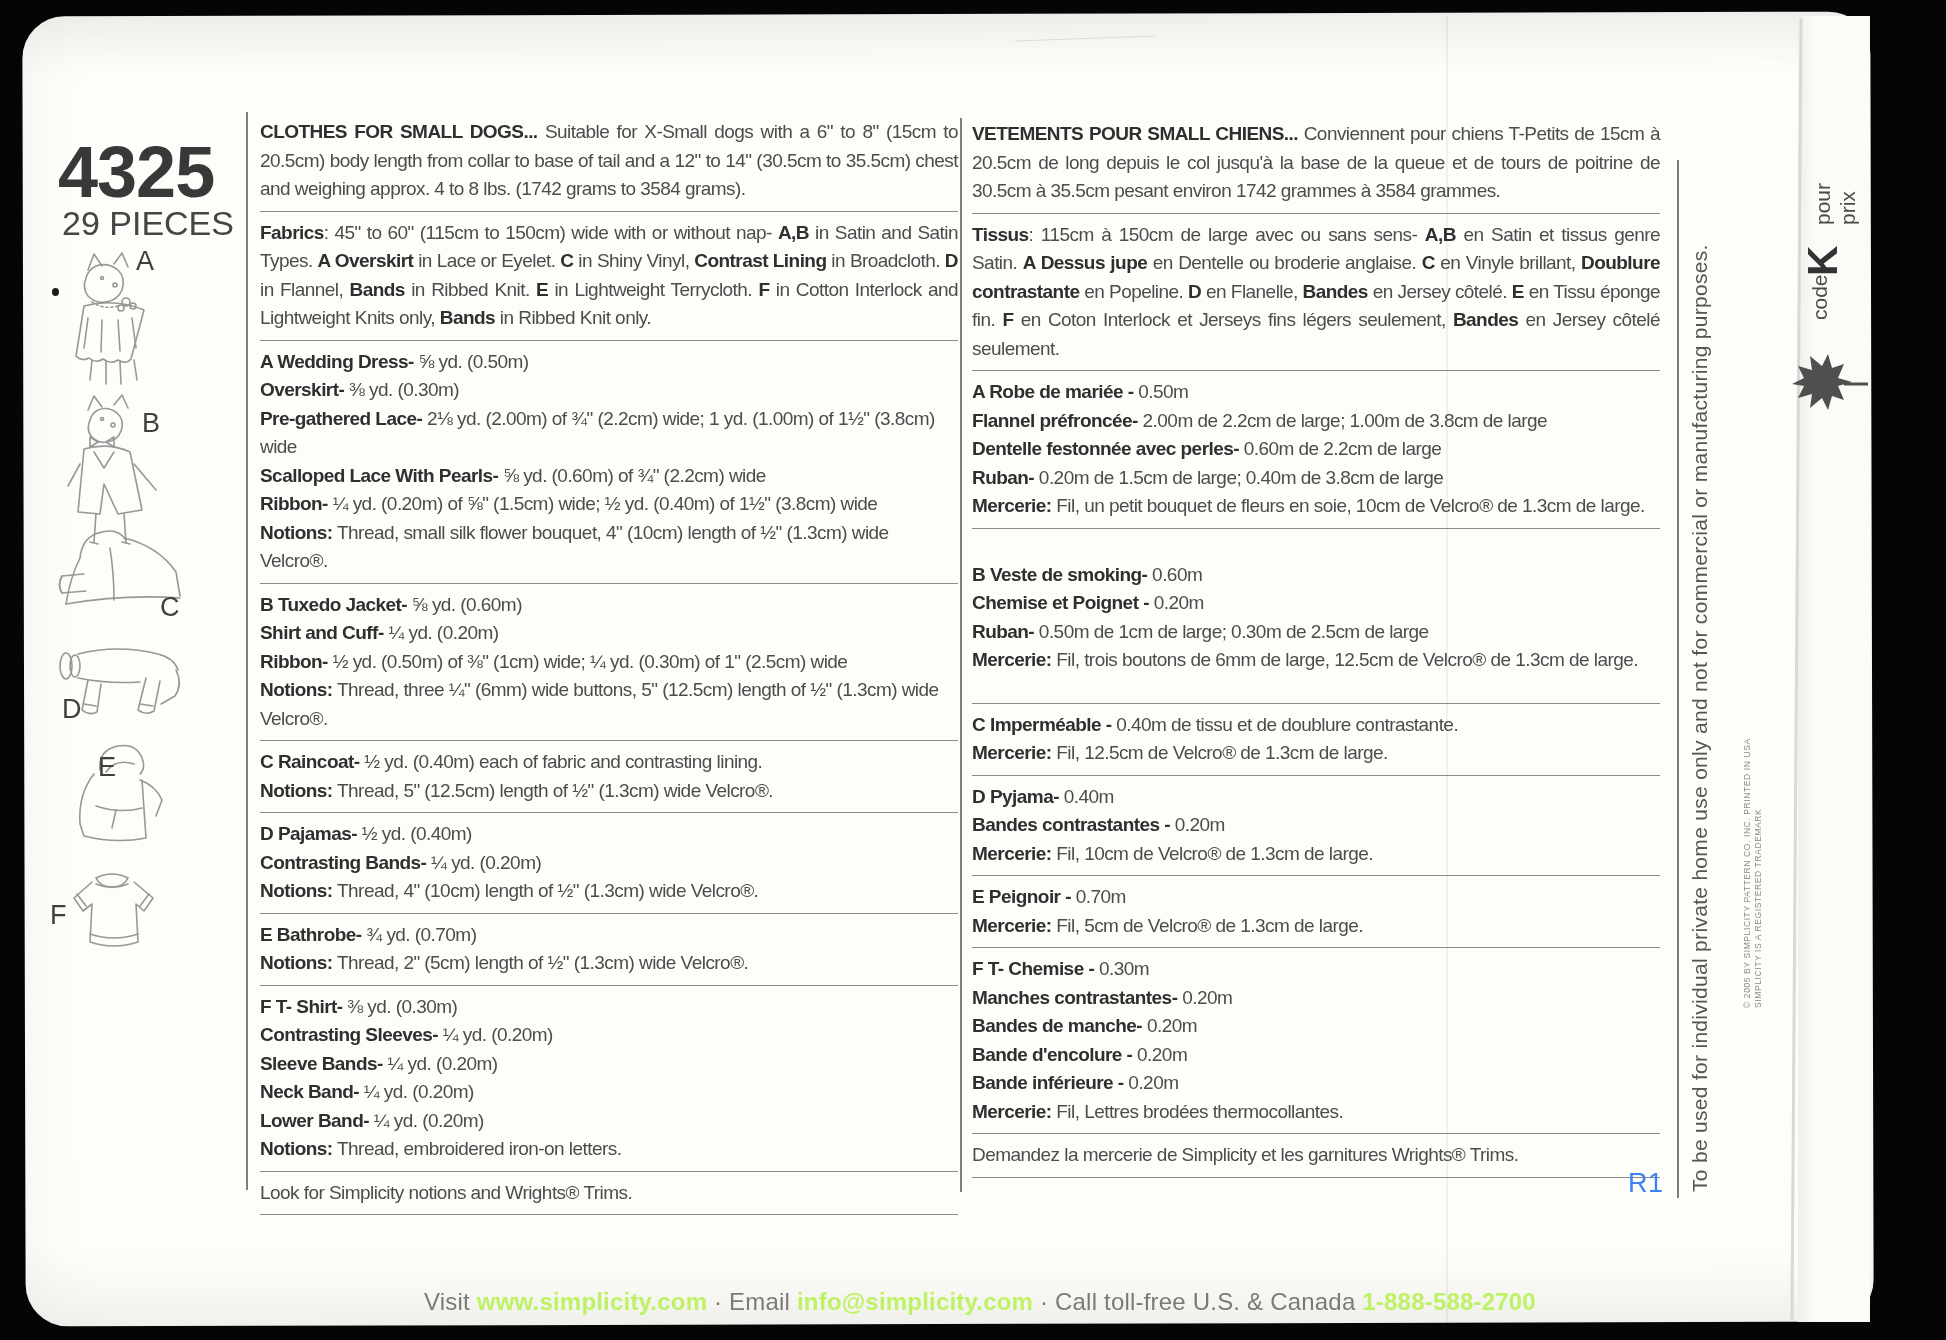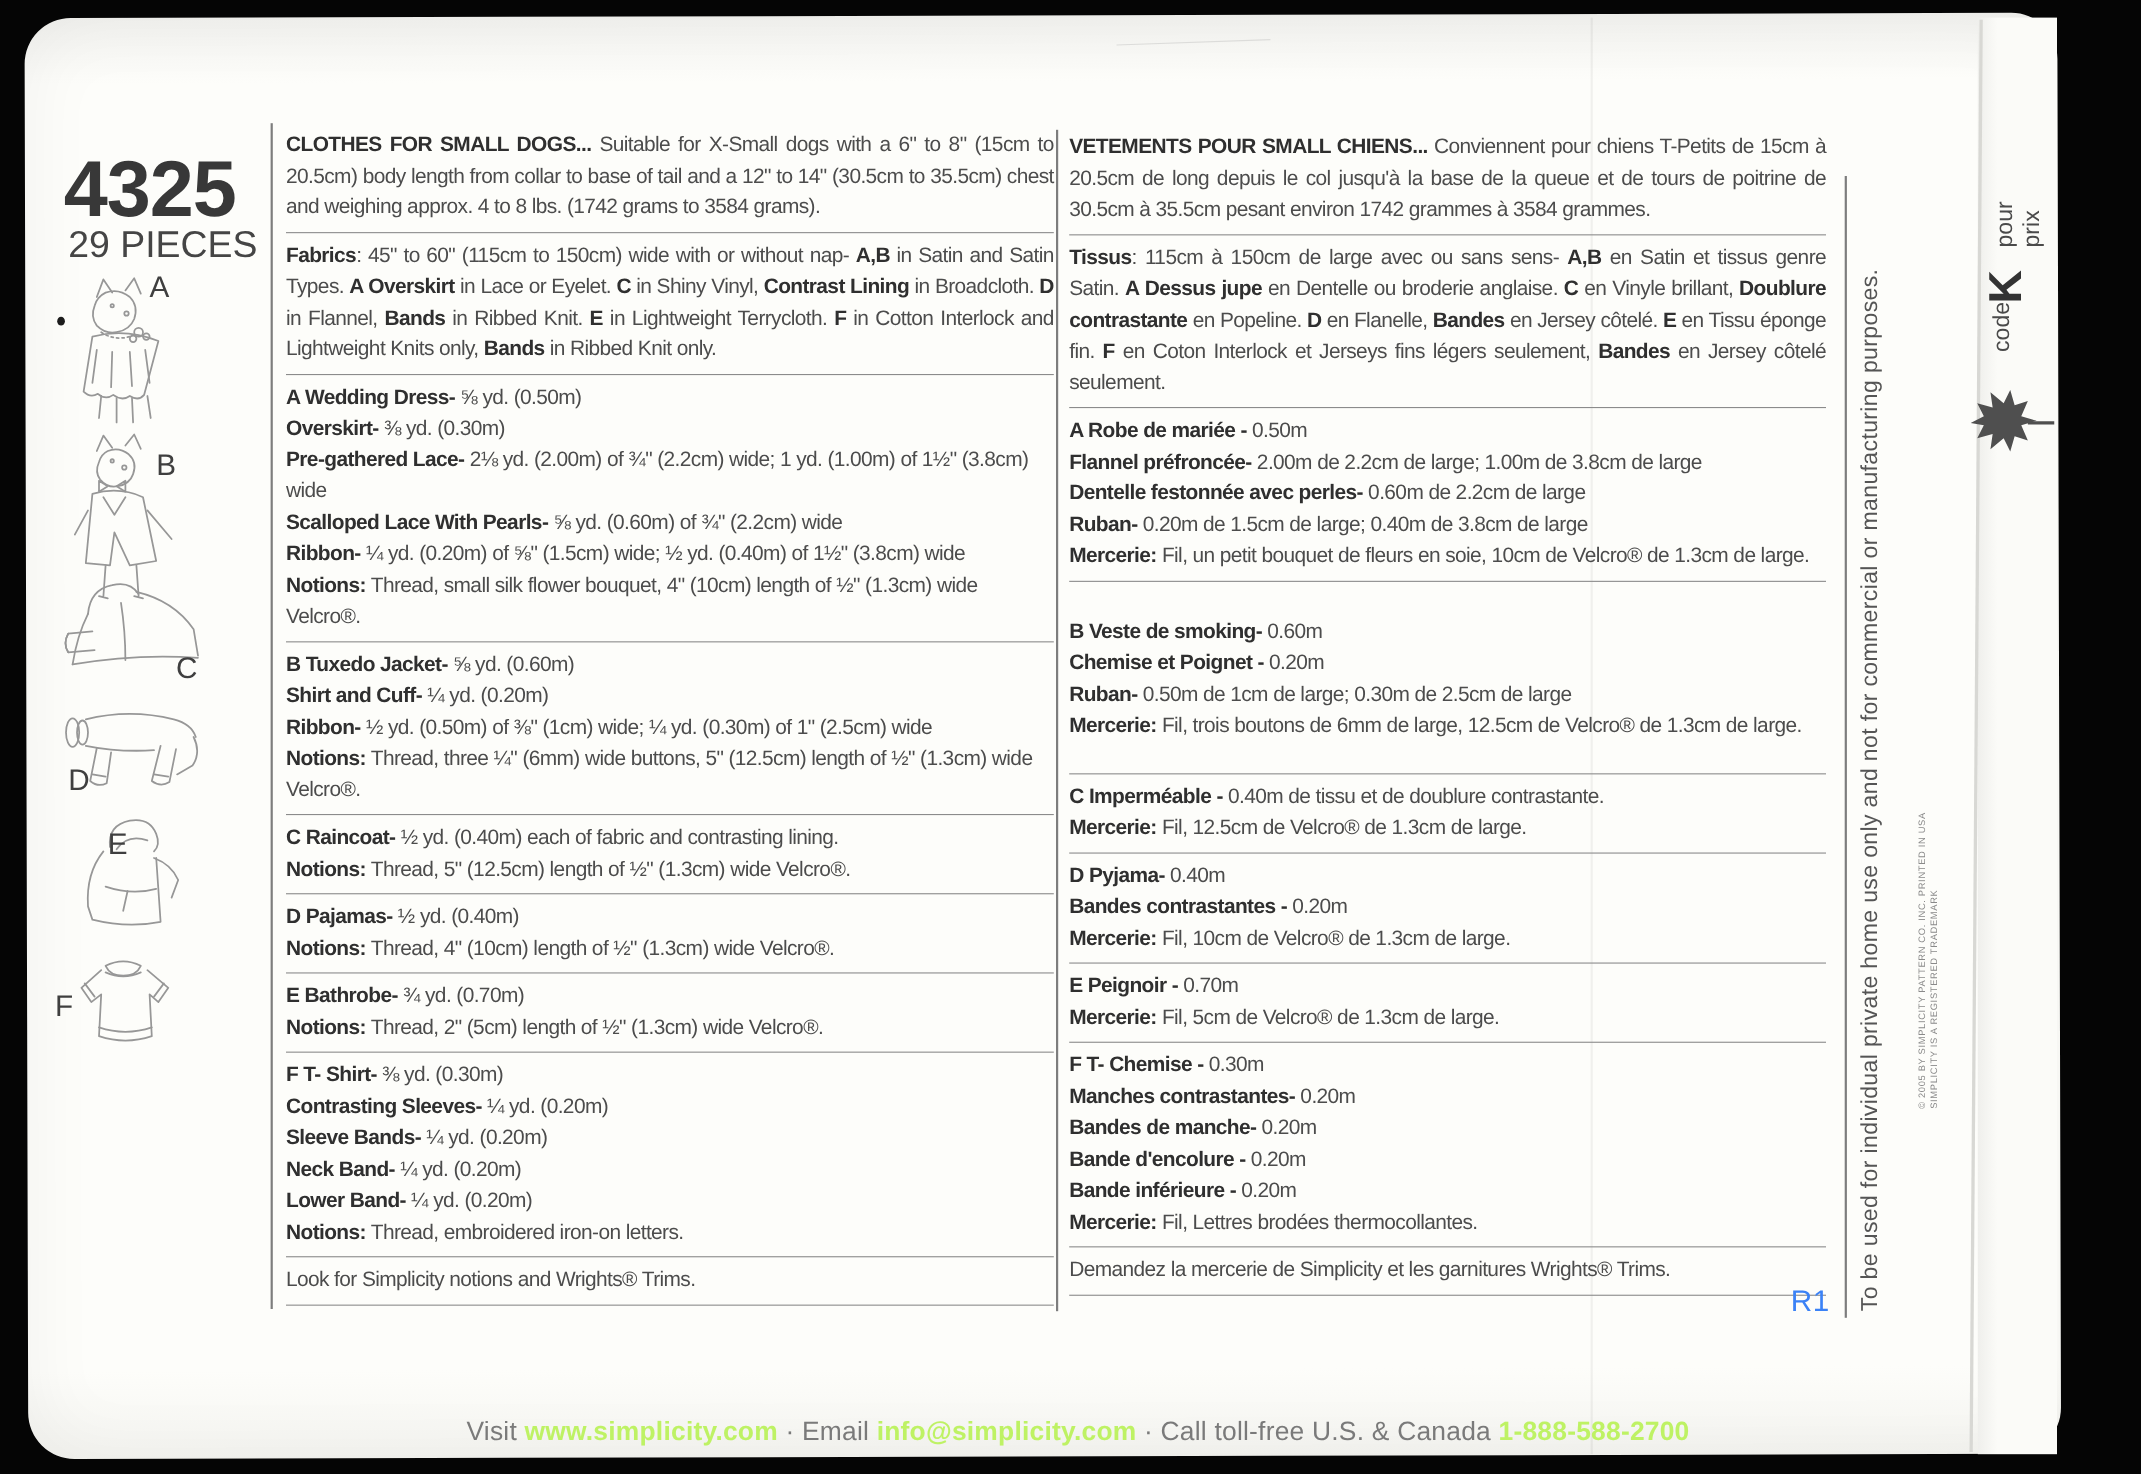--- a/index.html
+++ b/index.html
@@ -175,20 +175,21 @@
           <div class="row"><span class="b">Notions:</span><span> Thread, three ¼" (6mm) wide buttons, 5" (12.5cm) length of ½" (1.3cm) wide Velcro®.</span></div>
         </div>
         <div class="hrule"></div>
         <div class="sec sec-2">
           <div class="row"><span class="b">C Raincoat-</span><span> ½ yd. (0.40m) each of fabric and contrasting lining.</span></div>
           <div class="row"><span class="b">Notions:</span><span> Thread, 5" (12.5cm) length of ½" (1.3cm) wide Velcro®.</span></div>
         </div>
         <div class="hrule"></div>
         <div class="sec sec-3">
           <div class="row"><span class="b">D Pajamas-</span><span> ½ yd. (0.40m)</span></div>
+          <div class="row"><span class="b">Contrasting Bands-</span><span> ¼ yd. (0.20m)</span></div>
           <div class="row"><span class="b">Notions:</span><span> Thread, 4" (10cm) length of ½" (1.3cm) wide Velcro®.</span></div>
         </div>
         <div class="hrule"></div>
         <div class="sec sec-4">
           <div class="row"><span class="b">E Bathrobe-</span><span> ¾ yd. (0.70m)</span></div>
           <div class="row"><span class="b">Notions:</span><span> Thread, 2" (5cm) length of ½" (1.3cm) wide Velcro®.</span></div>
         </div>
         <div class="hrule"></div>
         <div class="sec sec-5">
           <div class="row"><span class="b">F T- Shirt-</span><span> ⅜ yd. (0.30m)</span></div>

